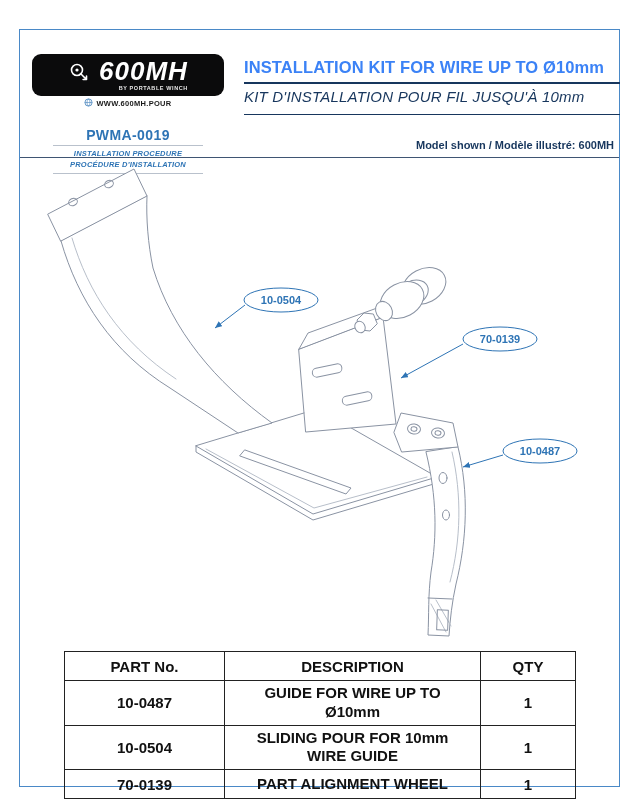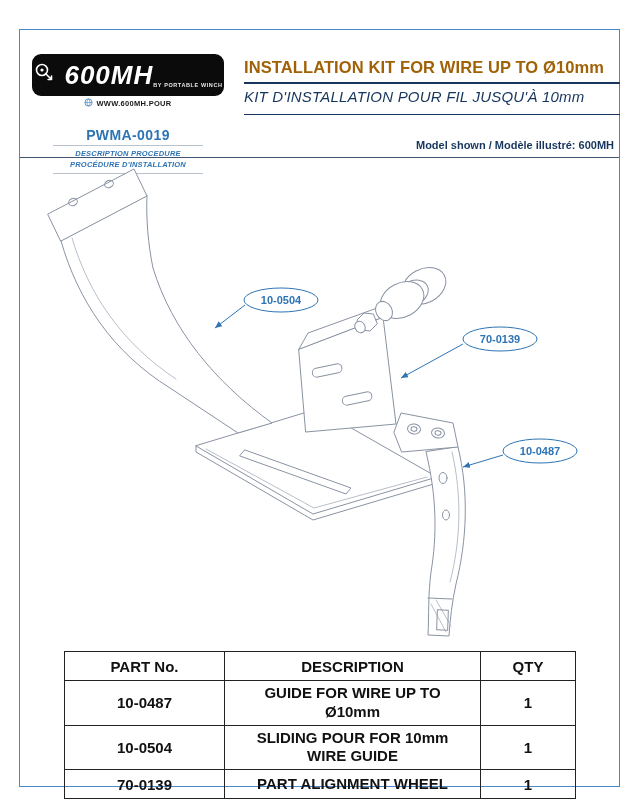--- a/index.html
+++ b/index.html
@@ -5,31 +5,31 @@
   html,body{margin:0;padding:0;}
   body{
     width:638px;height:800px;position:relative;background:#ffffff;
     font-family:"Liberation Sans",sans-serif;overflow:hidden;
   }
   .frame{position:absolute;left:19px;top:29px;right:18px;bottom:13px;border:1px solid #4a89c7;}
 
   
   .logo-wrap{position:absolute;left:32px;top:54px;width:192px;text-align:center;}
   .logo-box{height:42px;background:#0b0b0c;border-radius:9px;display:flex;align-items:center;justify-content:center;gap:7px;color:#fff;}
-  .logo-text{display:flex;flex-direction:row;align-items:flex-end;line-height:1;}
+  .logo-text{display:flex;flex-direction:column;align-items:flex-end;line-height:1;}
   .brand{font-size:26px;font-weight:bold;font-style:italic;letter-spacing:1px;}
   .tagline{font-size:5.5px;letter-spacing:.6px;margin-top:2px;color:#e8e8e8;font-weight:bold;}
   .website{margin-top:2px;font-size:7.5px;font-weight:bold;color:#1a1a1a;display:flex;align-items:center;justify-content:center;gap:3px;letter-spacing:.3px;}
   .doc-code{margin-top:18px;font-size:14px;font-weight:bold;color:#2e74b5;letter-spacing:.4px;}
   .procedure{width:150px;margin:2px auto 0;padding:2px 0;border-top:1px solid #b9c1cc;border-bottom:1px solid #b9c1cc;
     font-size:7.5px;font-style:italic;font-weight:bold;color:#2e74b5;line-height:1.5;letter-spacing:.2px;}
 
   
   .title-block{position:absolute;left:244px;top:58px;width:376px;}
-  .title-en{font-size:16.5px;font-weight:bold;color:#a16207;white-space:nowrap;letter-spacing:.1px;}
+  .title-en{font-size:16.5px;font-weight:bold;color:#3b82f6;white-space:nowrap;letter-spacing:.1px;}
   .title-div{border-top:2px solid #17365d;margin:5px 0 4px;}
   .title-fr{font-size:15px;font-weight:normal;font-style:italic;color:#17365d;letter-spacing:.2px;}
   .title-div2{border-top:1px solid #17365d;margin-top:9px;}
   .model-note{position:absolute;right:24px;top:139px;font-size:11px;font-weight:bold;color:#17365d;}
   .header-rule{position:absolute;left:20px;right:19px;top:157px;border-top:1px solid #3f5573;}
 
   .diagram{position:absolute;left:0;top:160px;width:638px;height:495px;}
 
   
   .parts-table{position:absolute;left:64px;top:651px;border-collapse:collapse;font-size:15px;color:#111;}
@@ -61,21 +61,21 @@
     <span>
       <svg width="9" height="9" viewBox="0 0 10 10">
         <circle cx="5" cy="5" r="4" fill="none" stroke="#2e74b5" stroke-width=".8"></circle>
         <path d="M1 5 h8 M5 1 a5.5 5.5 0 0 1 0 8 M5 1 a5.5 5.5 0 0 0 0 8" stroke="#2e74b5" fill="none" stroke-width=".6"></path>
       </svg>
     </span>
     <span>WWW.600MH.POUR</span>
   </div>
   <div class="doc-code">PWMA-0019</div>
   <div class="procedure">
-    <div>DESCRIPTION PROCEDURE</div>
+    <div>INSTALLATION PROCEDURE</div>
     <div>PROCÉDURE D'INSTALLATION</div>
   </div>
 </div>
 
 <div class="title-block">
   <div class="title-en">INSTALLATION KIT FOR WIRE UP TO Ø10mm</div>
   <div class="title-div"></div>
   <div class="title-fr">KIT D'INSTALLATION POUR FIL JUSQU'À 10mm</div>
   <div class="title-div2"></div>
 </div>

